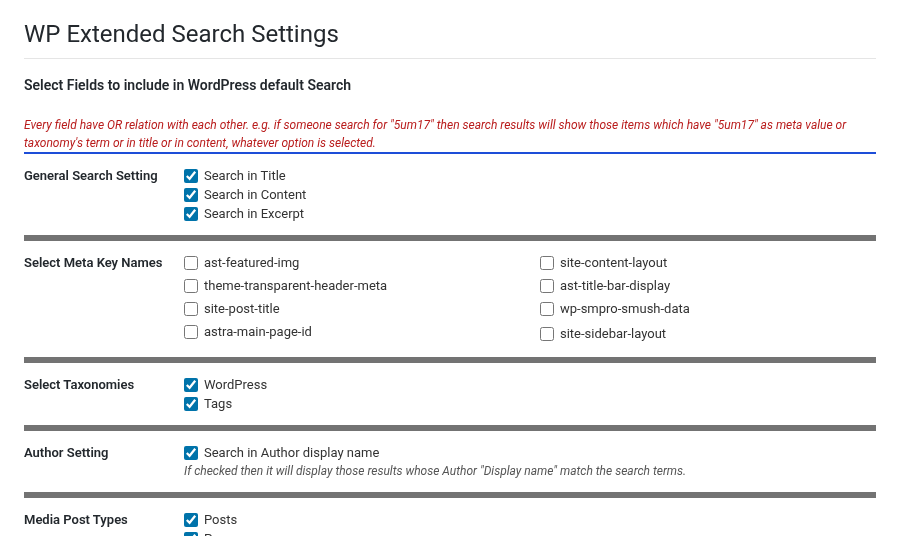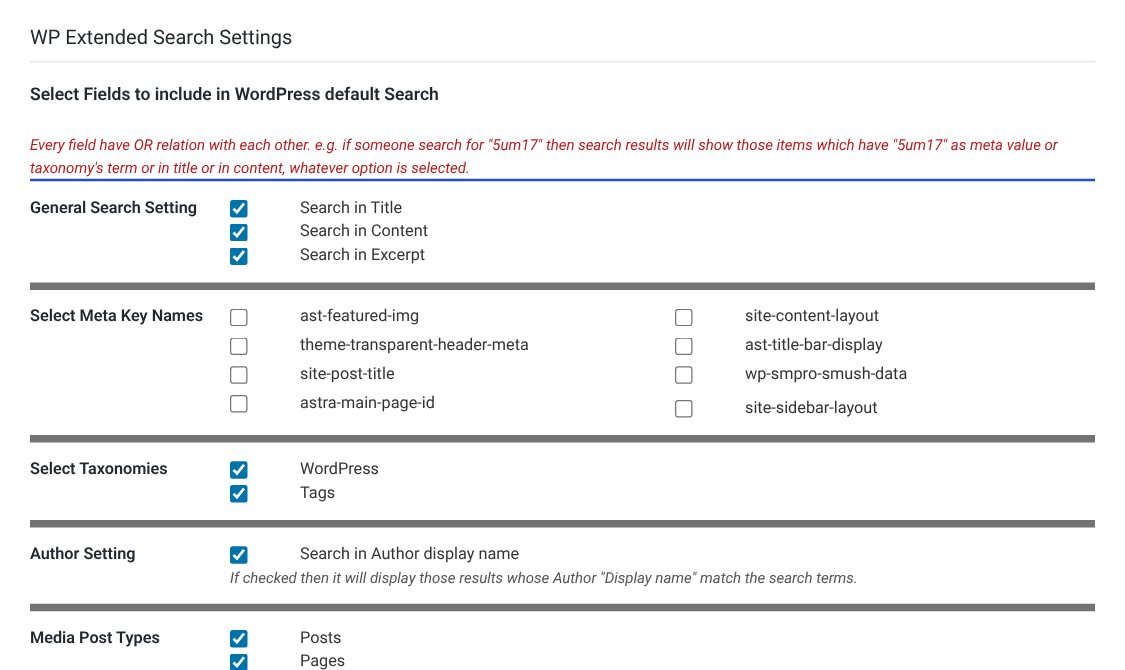--- a/index.html
+++ b/index.html
@@ -10,21 +10,21 @@
       background: #f1f1f1;
     }
     .page-wrapper {
       background: #fff;
       max-width: 900px;
       margin: 0 auto;
       padding: 20px 24px 30px 24px;
       min-height: 536px;
     }
     h1.main-title {
-      font-size: 16px;
+      font-size: 24px;
       font-weight: 400;
       color: #23282d;
       margin-bottom: 18px;
       border-bottom: 1px solid #e5e5e5;
       padding-bottom: 10px;
     }
     h2.section-title {
       font-size: 14px;
       font-weight: 600;
       color: #23282d;
@@ -54,23 +54,22 @@
       font-weight: 600;
       font-size: 13px;
       color: #23282d;
     }
     .settings-table td.value-cell {
       padding: 14px 0;
       vertical-align: top;
     }
     .checkbox-row {
       display: flex;
-      align-items: flex-end;
+      align-items: center;
       margin-bottom: 4px;
-      gap: 36px;
     }
     .checkbox-row:last-child {
       margin-bottom: 0;
     }
     .checkbox-row input[type="checkbox"] {
       margin-right: 6px;
       accent-color: #0073aa;
       width: 14px;
       height: 14px;
     }

